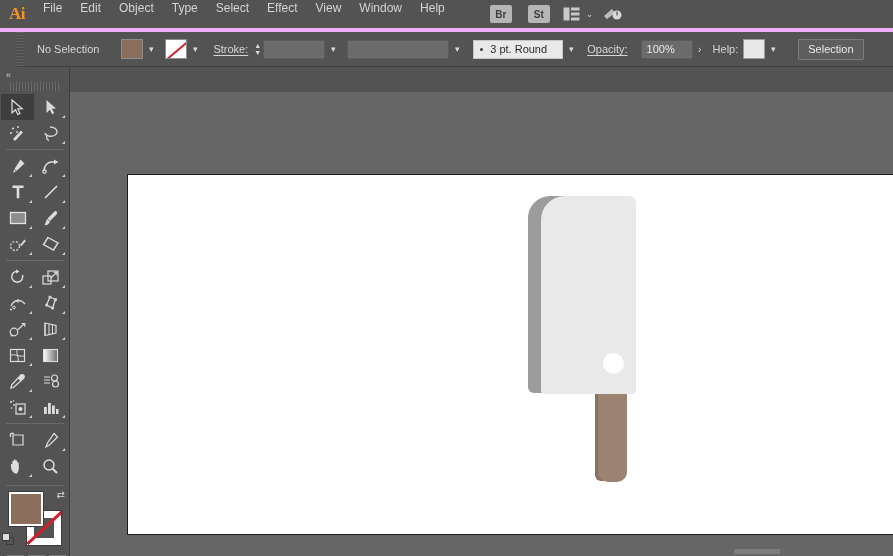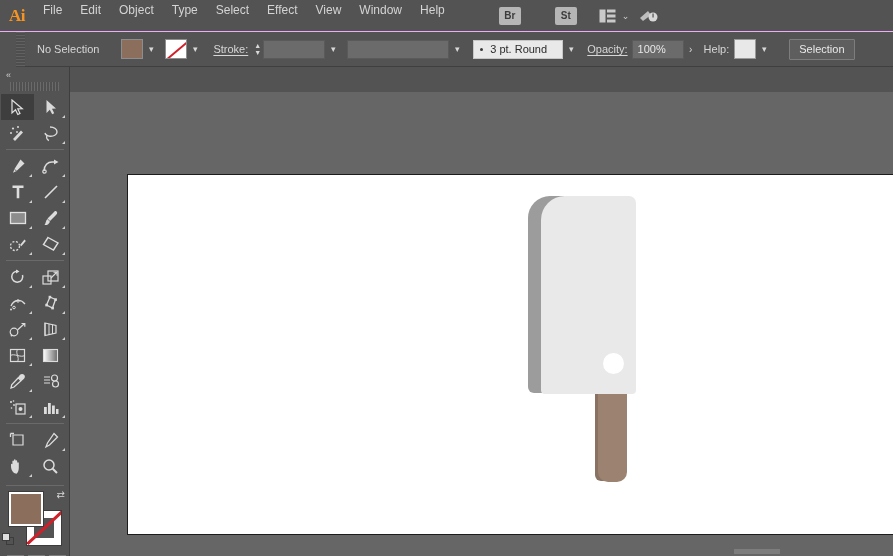--- a/index.html
+++ b/index.html
@@ -10,37 +10,37 @@
     font-family: "Liberation Sans", sans-serif;
     -webkit-font-smoothing: antialiased;
   }
   .app { position: relative; width: 893px; height: 556px; }
 
   
   .menubar {
     position: absolute; top: 0; left: 0; width: 893px; height: 32px;
     background: #535353;
     display: flex; align-items: center;
-    border-bottom: 1px solid #f0abfc;
+    border-bottom: 4px solid #f0abfc;
   }
   .ai-logo {
     width: 34px; height: 32px;
     display: flex; align-items: center; justify-content: center;
     color: #f79421; font-weight: bold; font-size: 17px;
     font-family: "Liberation Serif", serif;
     letter-spacing: -0.5px;
   }
   .menu-item {
     padding: 0 9px; height: 44px; line-height: 32px;
     color: #d4d4d4; font-size: 12px; cursor: default;
     white-space: nowrap;
   }
   .menubar-spacer { flex: 0 0 28px; }
   .mb-icon {
-    width: 22px; height: 18px; margin: 0 17px;
+    width: 22px; height: 18px; margin: 0 8px;
     display: flex; align-items: center; justify-content: center;
     font-size: 10px; color: #3c3c3c; font-weight: bold;
     background: #b6b6b6; border-radius: 2px;
   }
   .mb-icon-plain {
     width: 22px; height: 18px; margin: 0 3px;
     display: flex; align-items: center; justify-content: center;
   }
   .chev { color: #cfcfcf; font-size: 9px; margin-right: 6px; }
 
@@ -88,21 +88,21 @@
   }
   .field.stroke-w { width: 62px; }
   .field.brush {
     width: 90px; background: #e9e9e9; color: #2b2b2b;
     border: 1px solid #c7c7c7; padding-left: 4px;
   }
   .brush-dot {
     width: 3px; height: 3px; border-radius: 50%; background: #3a3a3a;
     margin-right: 7px; margin-left: 2px;
   }
-  .field.opacity { width: 52px; }
+  .field.opacity { width: 52px; margin-left: 9px; }
   .arrow-btn {
     width: 14px; height: 20px; display: flex;
     align-items: center; justify-content: center;
     color: #d8d8d8; font-size: 10px;
   }
   .btn {
     height: 21px; padding: 0 9px;
     background: #5e5e5e; border: 1px solid #7d7d7d;
     color: #eaeaea; font-size: 11px;
     display: flex; align-items: center; white-space: nowrap;

